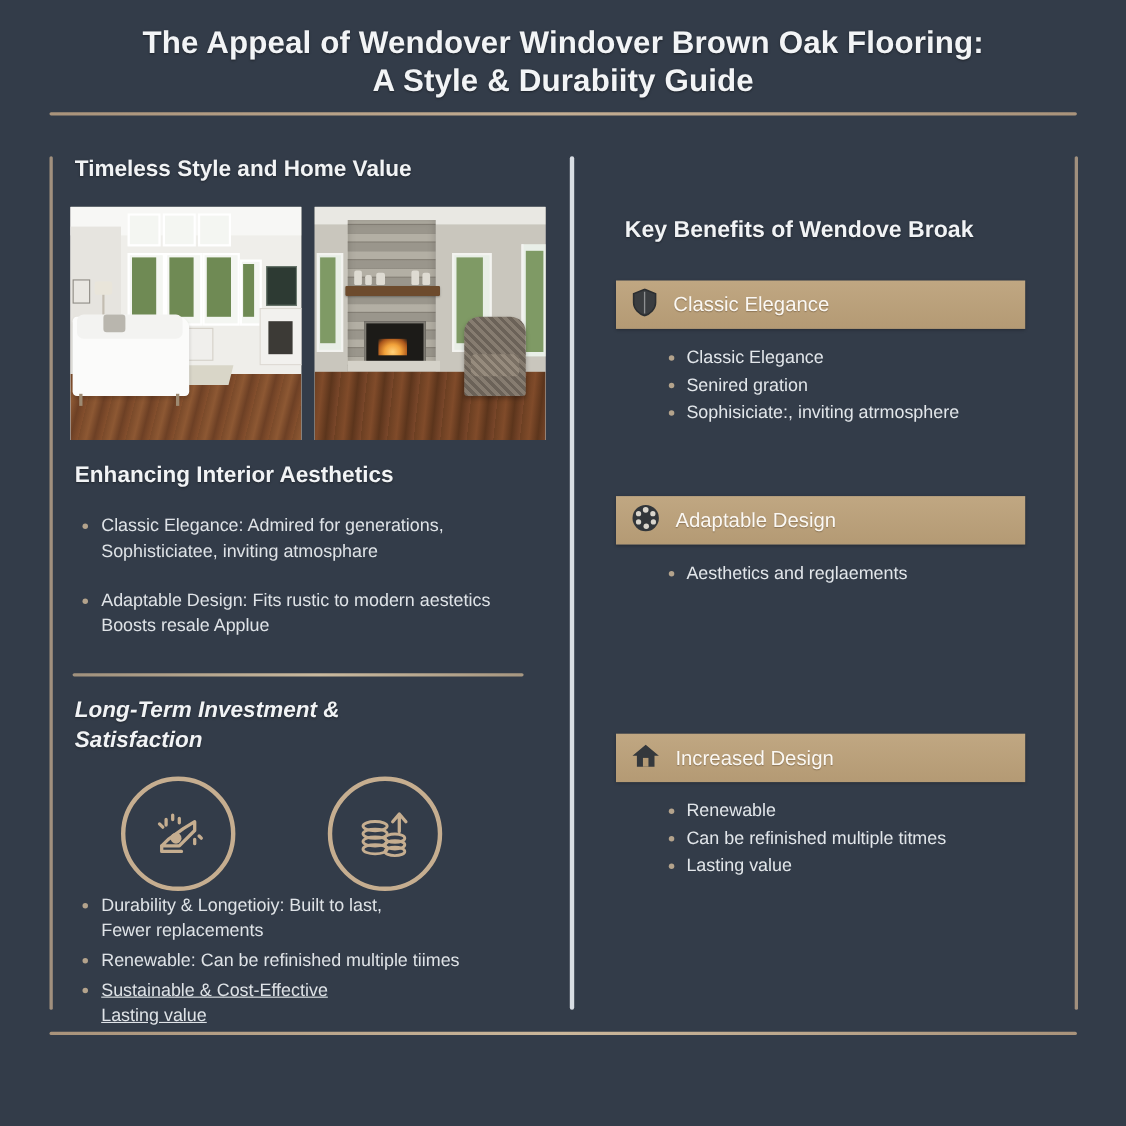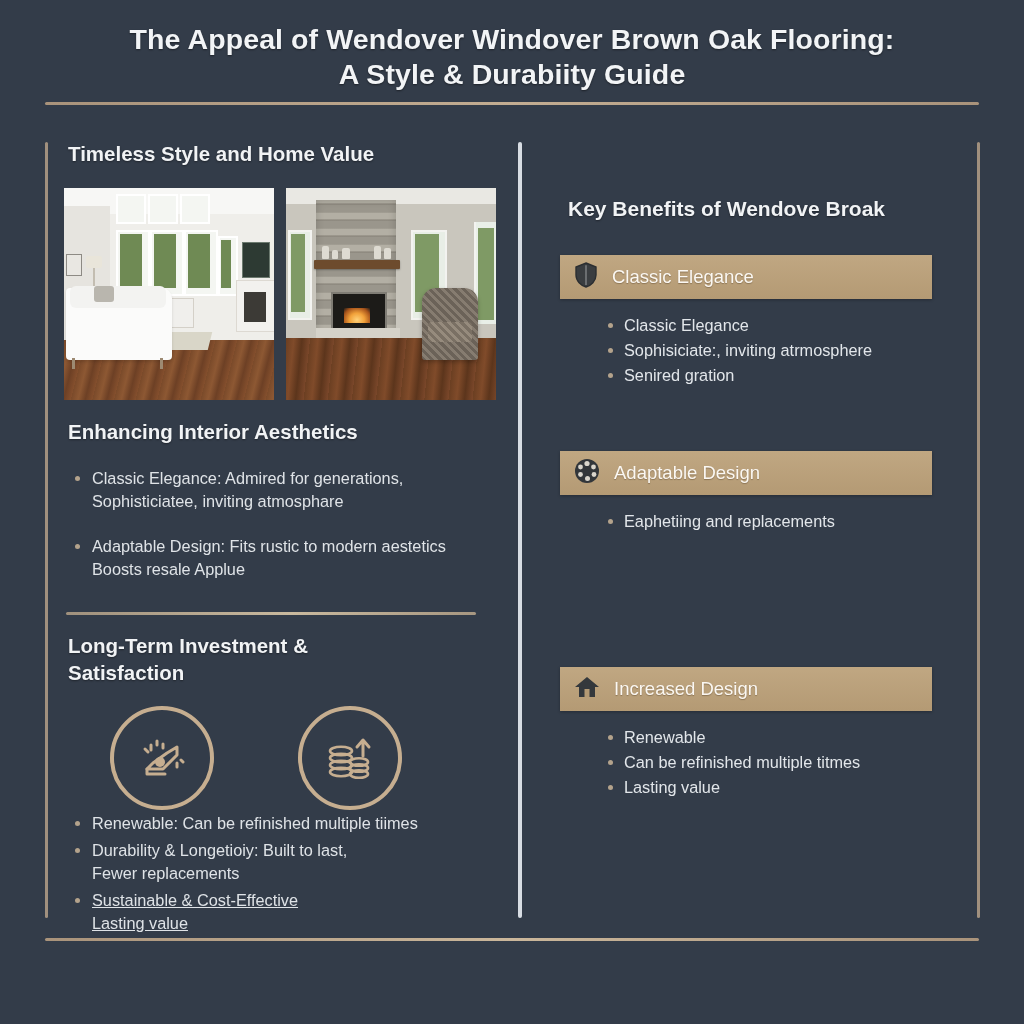--- a/index.html
+++ b/index.html
@@ -330,21 +330,21 @@
       <li style="white-space:pre-line;">Classic Elegance: Admired for generations,
 Sophisticiatee, inviting atmosphare</li>
       <li style="white-space:pre-line;">Adaptable Design: Fits rustic to modern aestetics
 Boosts resale Applue</li>
     </ul>
   </div>
 
   <div class="sub-rule" style="top:612px;"></div>
 
   <div class="bl-section" style="top:632px;">
-    <h2 class="h2" style="white-space:pre-line;">Long-Term Investment &amp;
+    <h2 class="h2" style="white-space:pre-line;font-style:italic;">Long-Term Investment &amp;
 Satisfaction</h2>
   </div>
 
   <div class="circle-icons">
     <div class="circ">
       <svg width="58" height="58" viewBox="0 0 58 58" aria-hidden="true">
         <g fill="none" stroke="#c6ae90" stroke-width="3" stroke-linecap="round" stroke-linejoin="round">
           <path d="M14 40 L30 40 L44 26 L44 18 L34 24 L20 34 Z"></path>
           <path d="M14 40 L14 45 L32 45"></path>
           <path d="M18 16 L18 21 M12 20 L15 23 M24 12 L24 16 M30 15 L30 19"></path>
@@ -364,23 +364,23 @@
           <ellipse cx="38" cy="39" rx="9" ry="3.8"></ellipse>
           <ellipse cx="38" cy="45" rx="9" ry="3.8"></ellipse>
         </g>
         <path d="M42 27 L42 12 M36 18 L42 11 L48 18" fill="none" stroke="#c6ae90" stroke-width="3" stroke-linecap="round" stroke-linejoin="round"></path>
       </svg>
     </div>
   </div>
 
   <div class="bl-section" style="top:812px;">
     <ul class="bullets">
-      <li>Renewable: Can be refinished multiple tiimes</li>
       <li style="white-space:pre-line;">Durability &amp; Longetioiy: Built to last,
 Fewer replacements</li>
+      <li>Renewable: Can be refinished multiple tiimes</li>
       <li style="white-space:pre-line;text-decoration:underline;">Sustainable &amp; Cost-Effective
 Lasting value</li>
     </ul>
   </div>
 
   <div class="col-right">
     <h2 class="h2 right-head">Key Benefits of Wendove Broak</h2>
   </div>
 
   <div class="benefit-card" style="top:255px;">
@@ -391,22 +391,22 @@
             <path d="M12 1 L22 5 L22 13 C22 19 17 23.5 12 25 C7 23.5 2 19 2 13 L2 5 Z" fill="#3a3d40" stroke="#2b2e31" stroke-width="1.4"></path>
             <path d="M12 3.2 L12 23" stroke="#8d8f91" stroke-width="1.2"></path>
           </svg>
         </span>
         <span class="card-title">Classic Elegance</span>
       </div>
     </div>
     <div class="card-body">
       <ul>
         <li>Classic Elegance</li>
+        <li>Senired gration</li>
         <li>Sophisiciate:, inviting atrmosphere</li>
-        <li>Senired gration</li>
       </ul>
     </div>
   </div>
 
   <div class="benefit-card" style="top:451px;">
     <div class="card-head">
       <div class="card-head-inner">
         <span>
           <svg width="26" height="26" viewBox="0 0 26 26" aria-hidden="true">
             <circle cx="13" cy="13" r="12" fill="#32363a"></circle>
@@ -416,21 +416,21 @@
             <circle cx="13.5" cy="20.5" r="2.5" fill="#d9d5cc"></circle>
             <circle cx="6.5" cy="16.5" r="2.4" fill="#d9d5cc"></circle>
             <circle cx="6.5" cy="9" r="2.4" fill="#d9d5cc"></circle>
           </svg>
         </span>
         <span class="card-title">Adaptable Design</span>
       </div>
     </div>
     <div class="card-body">
       <ul>
-        <li>Eaphetiing and replacements</li>
+        <li>Aesthetics and reglaements</li>
       </ul>
     </div>
   </div>
 
   <div class="benefit-card" style="top:667px;">
     <div class="card-head">
       <div class="card-head-inner">
         <span>
           <svg width="26" height="24" viewBox="0 0 26 24" aria-hidden="true">
             <path d="M13 2 L25 12 L21 12 L21 22 L5 22 L5 12 L1 12 Z" fill="#34383c"></path>

